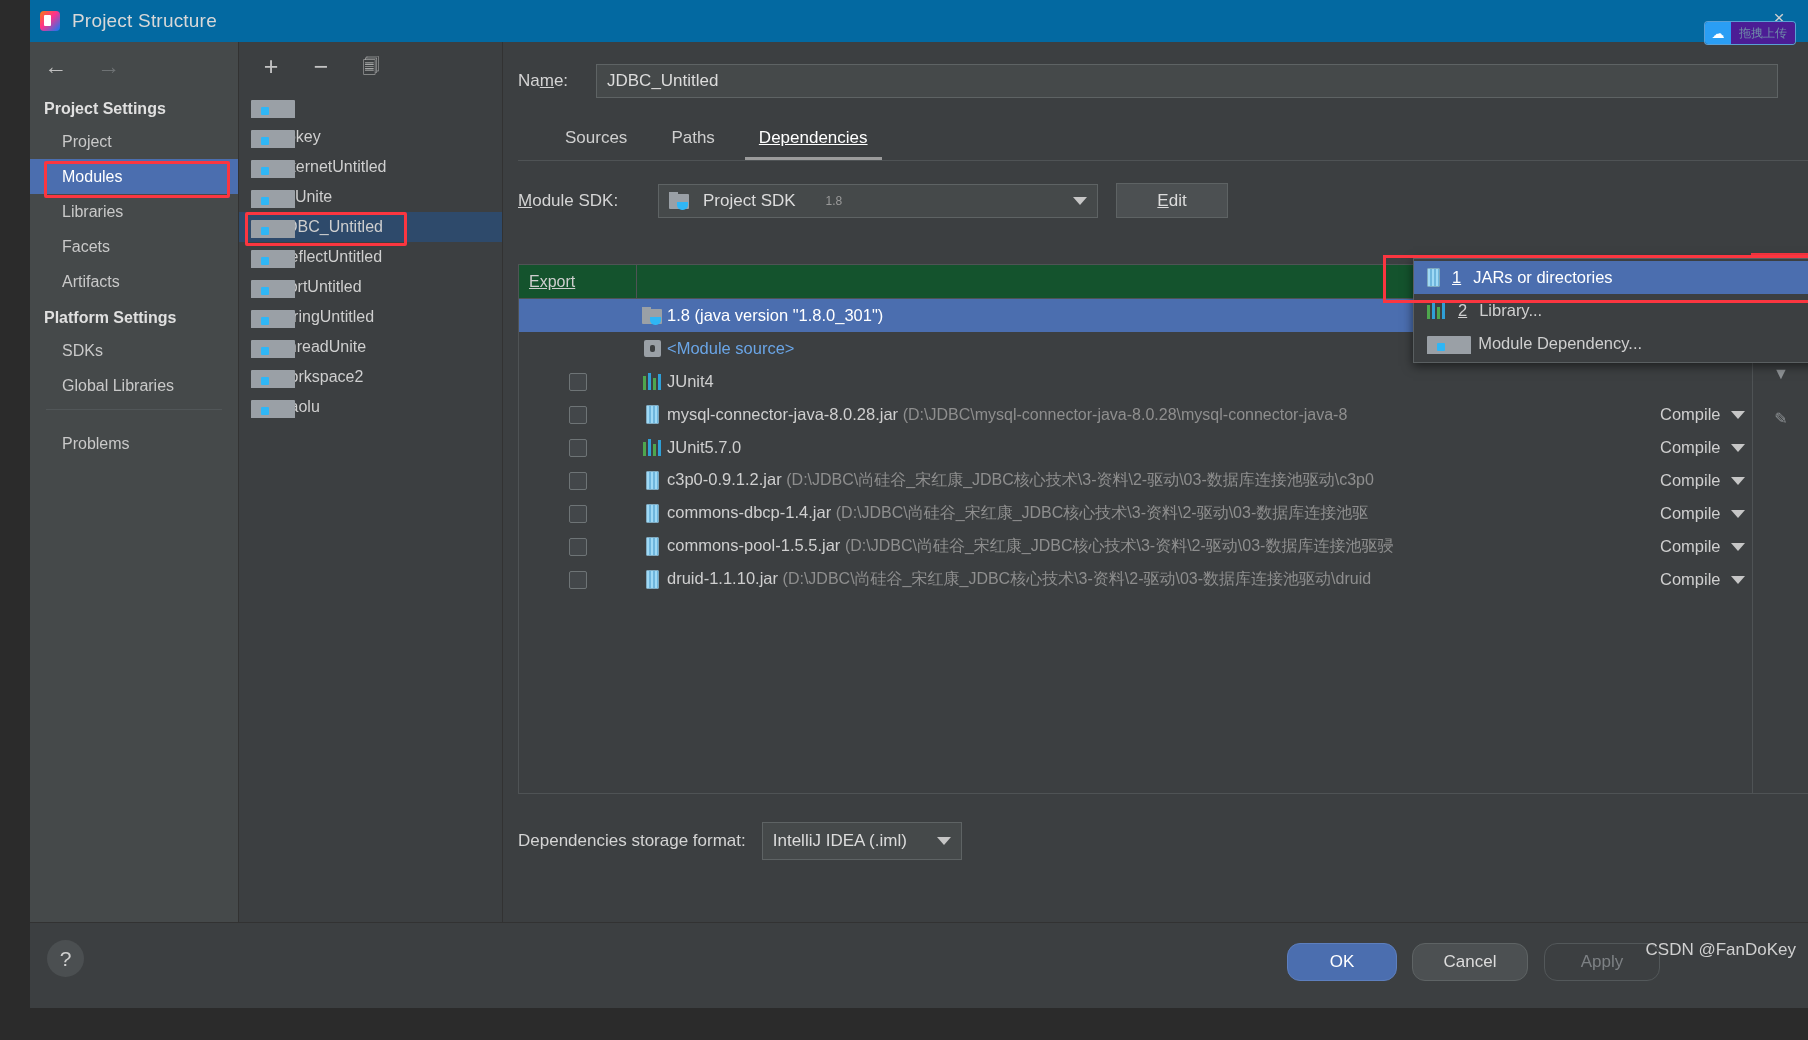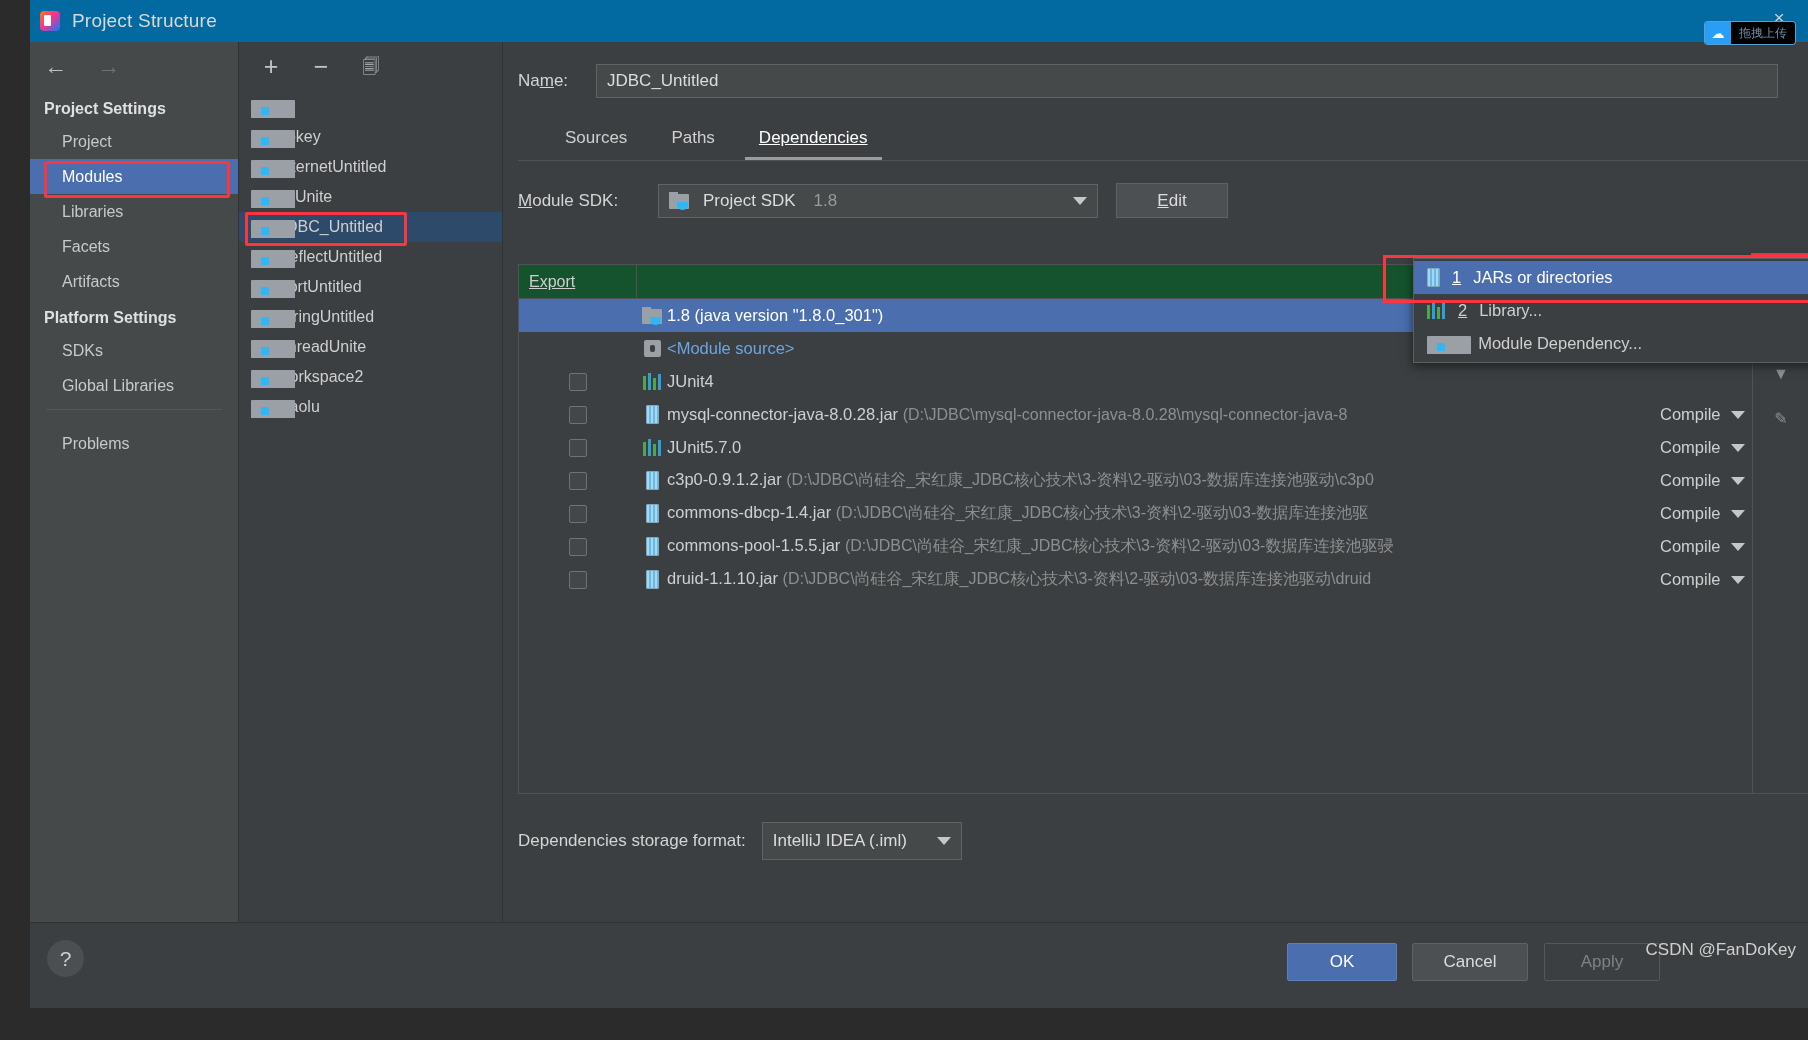--- a/index.html
+++ b/index.html
@@ -54,21 +54,21 @@
     height: 22px; display: flex; align-items: center;
     border-radius: 3px; overflow: hidden;
     box-shadow: 0 0 0 1px #5a9fd4;
   }
   .baidu-badge .bb-ic {
     width: 26px; height: 22px; background: #2a9ef4;
     display:flex; align-items:center; justify-content:center;
     color:#fff; font-size: 13px;
   }
   .baidu-badge .bb-tx {
-    background: #000000; color: #6f8ea8; font-size: 12px;
+    background: #4c1d95; color: #6f8ea8; font-size: 12px;
     padding: 0 8px; height: 22px; line-height: 22px;
   }
 
   
   .nav-pane {
     position: absolute; left: 0; top: 42px; width: 209px; height: 880px;
     background: #45494a;
     border-right: 1px solid #323232;
   }
   .nav-arrows {
@@ -171,21 +171,21 @@
   }
 
   .sdk-row { display: flex; align-items: center; margin: 22px 0 0 15px; }
   .sdk-label { font-size: 17px; color: #d4d4d4; width: 140px; }
   .sdk-combo {
     width: 440px; height: 34px; background: #45494a; border: 1px solid #5e6364;
     display: flex; align-items: center; padding: 0 10px; gap: 14px; cursor: pointer;
     position: relative;
   }
   .sdk-combo .cap { font-size: 17px; color: #dcdcdc; }
-  .sdk-combo .ver { font-size: 17px; color: #9a9a9a; margin-left: 4px; }
+  .sdk-combo .ver { font-size: 12px; color: #9a9a9a; margin-left: 16px; }
   .sdk-combo .caret {
     position: absolute; right: 10px; width: 0; height: 0;
     border-left: 7px solid transparent; border-right: 7px solid transparent;
     border-top: 8px solid #c6c6c6;
   }
   .sdk-ic { width: 20px; height: 17px; position: relative; }
   .sdk-ic .b { position:absolute; left:0; top:2px; width:20px; height:15px; background:#9aa0a6; border-radius:1px; }
   .sdk-ic .t { position:absolute; left:0; top:0; width:9px; height:3px; background:#9aa0a6; }
   .sdk-ic .c { position:absolute; right:1px; bottom:-1px; width:11px; height:8px; background:#2fb6f5; border-radius:0 0 5px 5px; }
   .edit-btn {
@@ -305,21 +305,21 @@
     background: #3c3f41; border-top: 1px solid #323232;
   }
   .help-btn {
     position: absolute; left: 17px; top: 17px; width: 37px; height: 37px;
     border-radius: 50%; background: #4b4f51; color: #cfcfcf;
     display:flex; align-items:center; justify-content:center; font-size: 21px;
     cursor: pointer;
   }
   .btn {
     position: absolute; top: 20px; height: 38px; font-size: 17px;
-    border-radius: 2px; cursor: pointer; font-family: inherit;
+    border-radius: 13px; cursor: pointer; font-family: inherit;
     display: flex; align-items: center; justify-content: center;
   }
   .btn-ok { right: 411px; width: 110px; background: #4b6eaf; border: 1px solid #5d7fbe; color: #ffffff; }
   .btn-cancel { right: 280px; width: 116px; background: #4c5052; border: 1px solid #5e6364; color: #dcdcdc; }
   .btn-apply { right: 148px; width: 116px; background: #3c3f41; border: 1px solid #53585a; color: #7d8184; }
 
   .watermark {
     position: absolute; right: 12px; top: 940px; font-size: 17px; color: #d0d0d0;
     z-index: 40;
     text-align: right;

